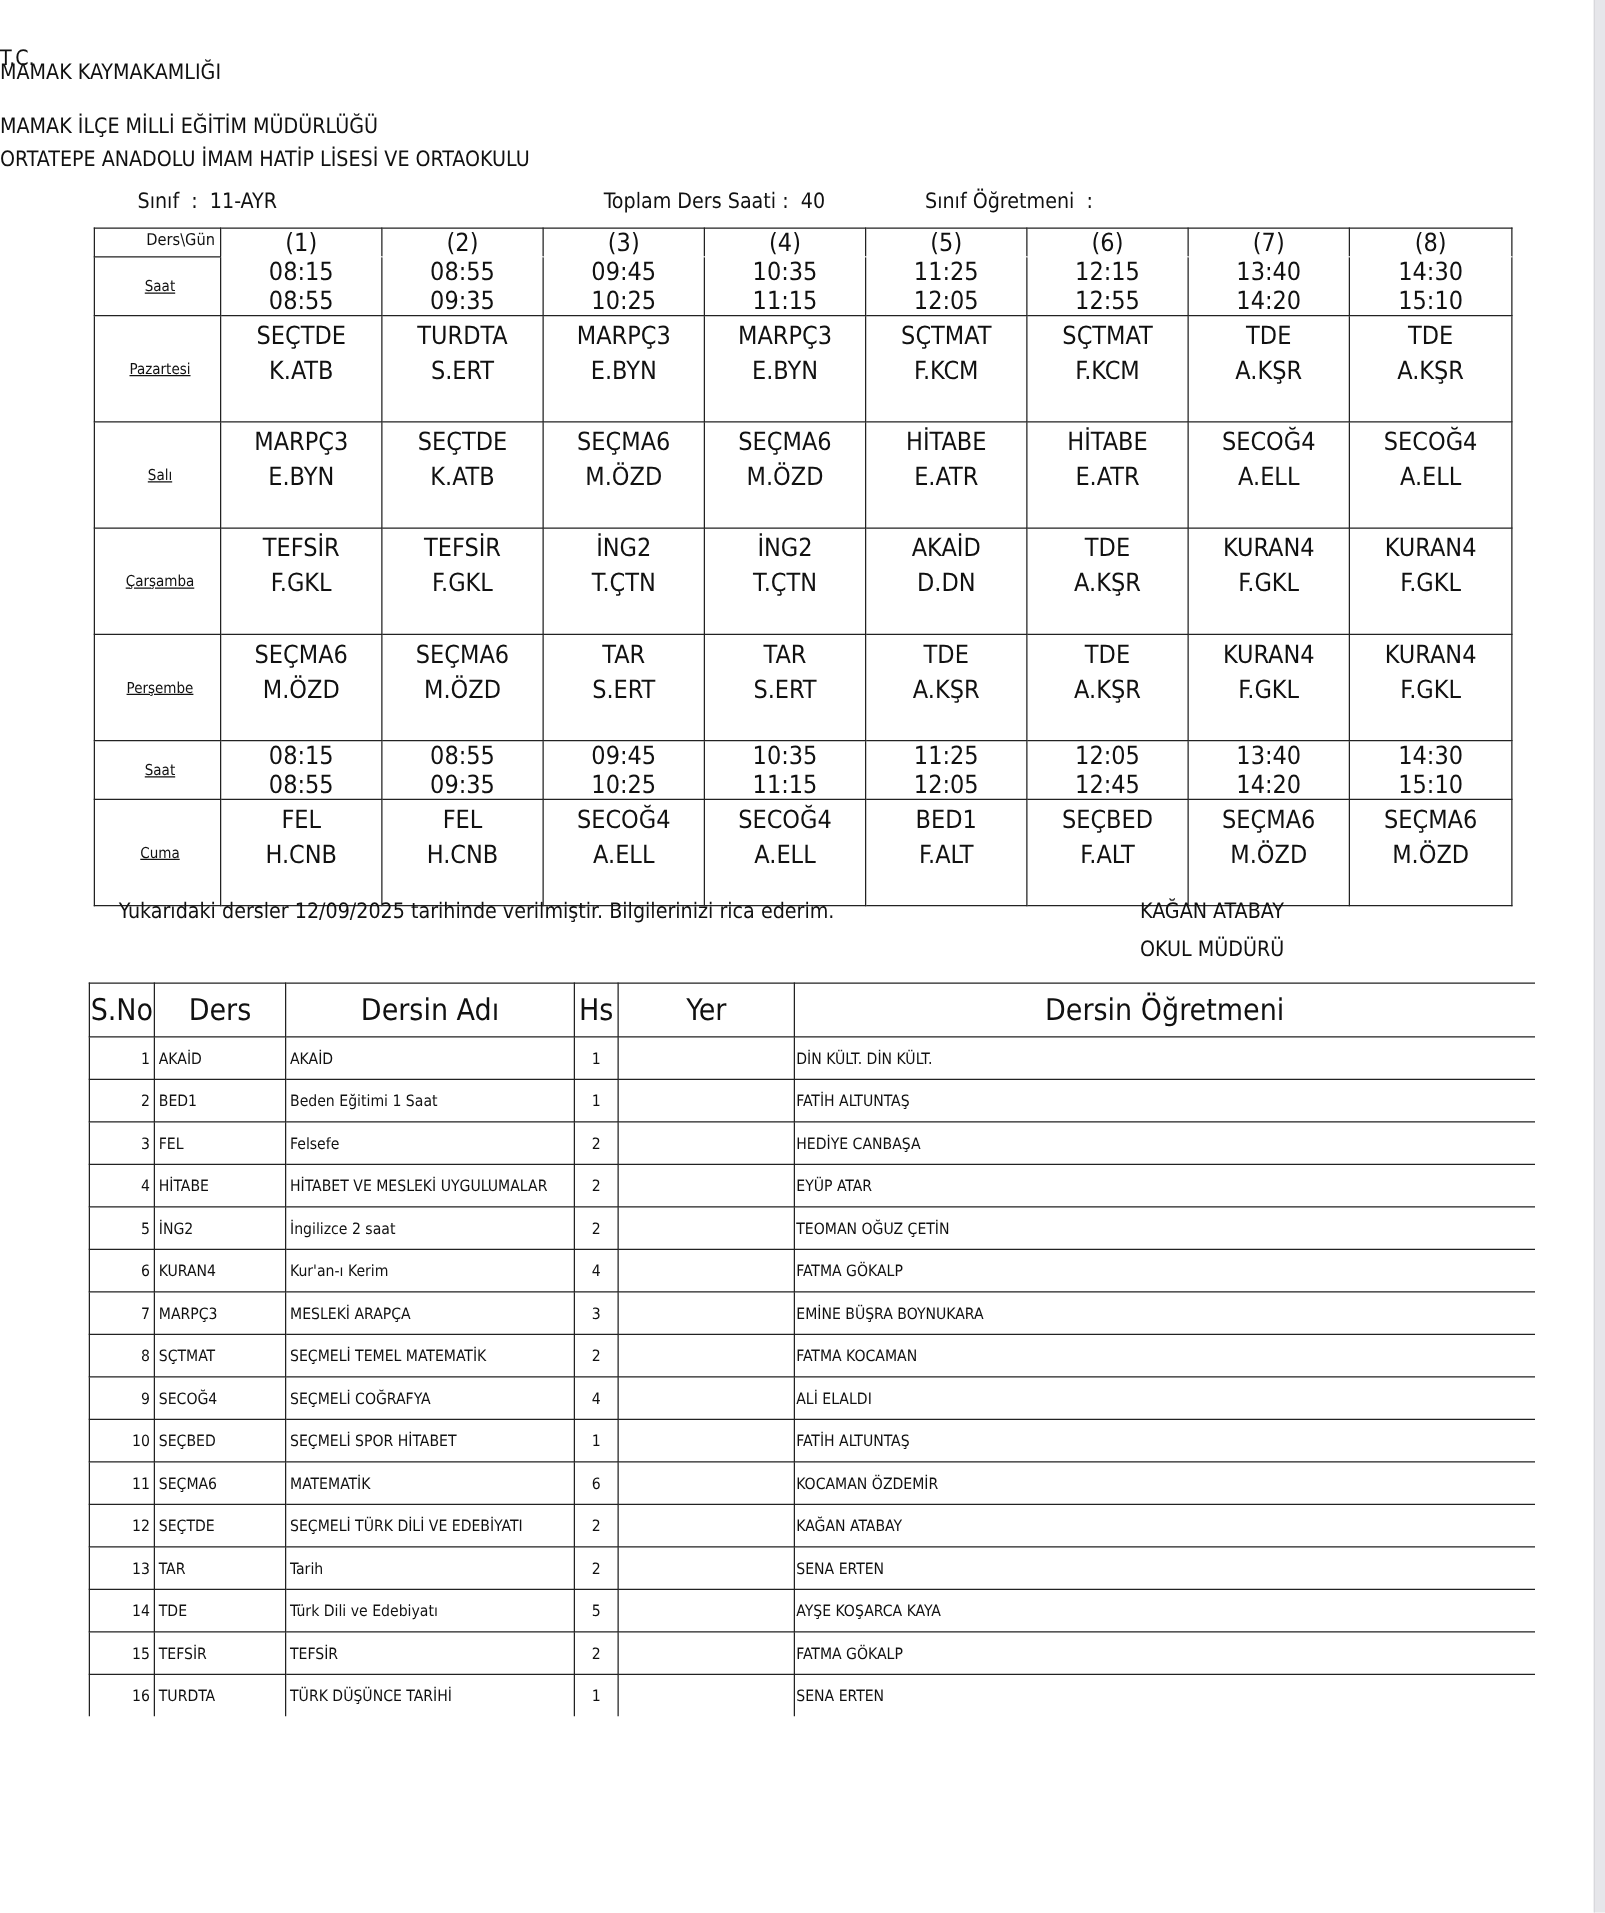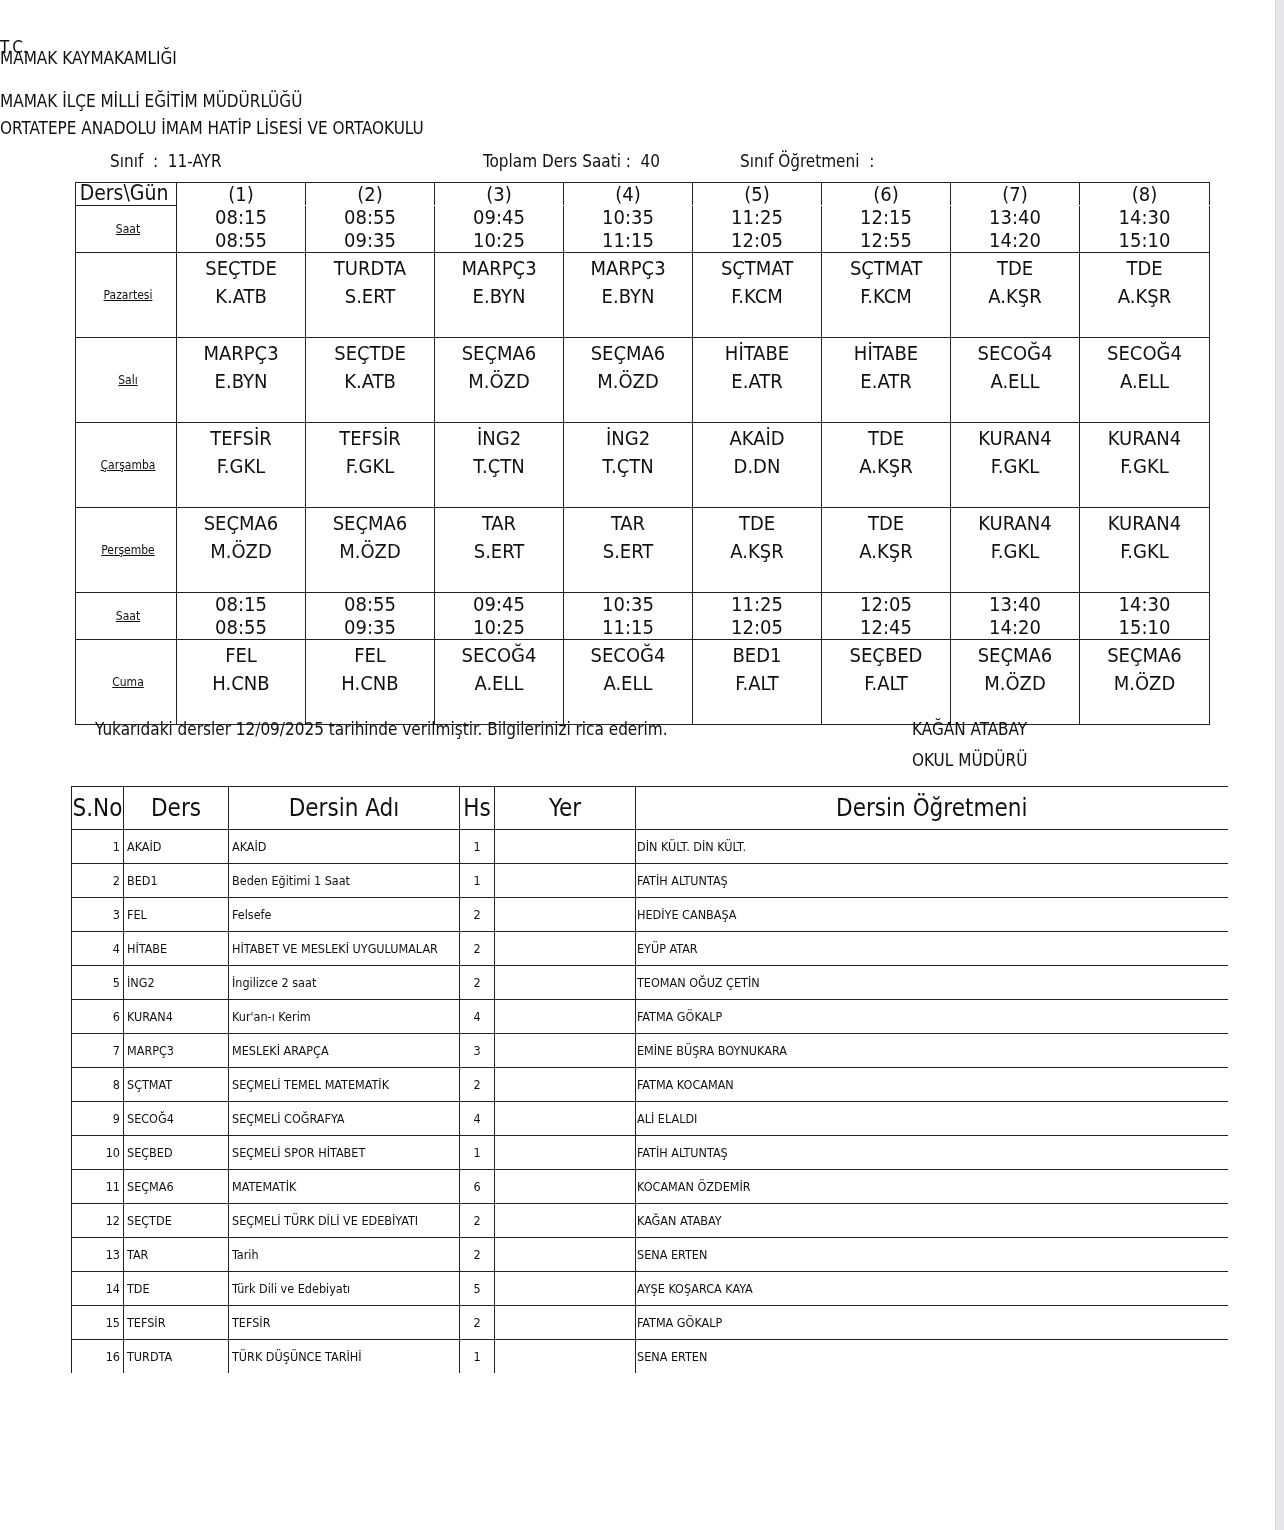--- a/index.html
+++ b/index.html
@@ -27,21 +27,21 @@
     position: absolute; left: 75px; top: 182px; border-collapse: collapse;
     table-layout: fixed;
   }
   .sched td {
     border: 1.5px solid #222; padding: 0; text-align: center; vertical-align: top;
     font-size: 20px; line-height: 23px; color: #111;
   }
   .sched td.rowhead {
     text-align: center; vertical-align: middle; font-size: 12px; padding-left: 4px; text-decoration: underline;
   }
-  .sched td.corner { padding-right: 4px; font-size: 21px; line-height: 20px; vertical-align: top; }
+  .sched td.corner { text-align: right; padding-right: 4px; font-size: 13px; line-height: 20px; vertical-align: top; }
   .sched td.colnum { line-height: 22px; font-size: 20px; }
   .sched tr.numrow td { height: 21px; border-bottom-width: 1.5px; }
   .sched tr.numrow td.colnum { border-bottom-color: #fff; }
   .sched tr.timerow td { height: 45px; }
   .sched tr.dayrow td { height: 84px; }
   .sched tr.dayrow td .cell { padding-top: 1px; line-height: 28px; }
   .sched .t { display: block; }
 
   .footer-note { position: absolute; left: 95px; top: 719px; font-size: 17px; }
   .principal-name { position: absolute; left: 912px; top: 719px; font-size: 17px; }

